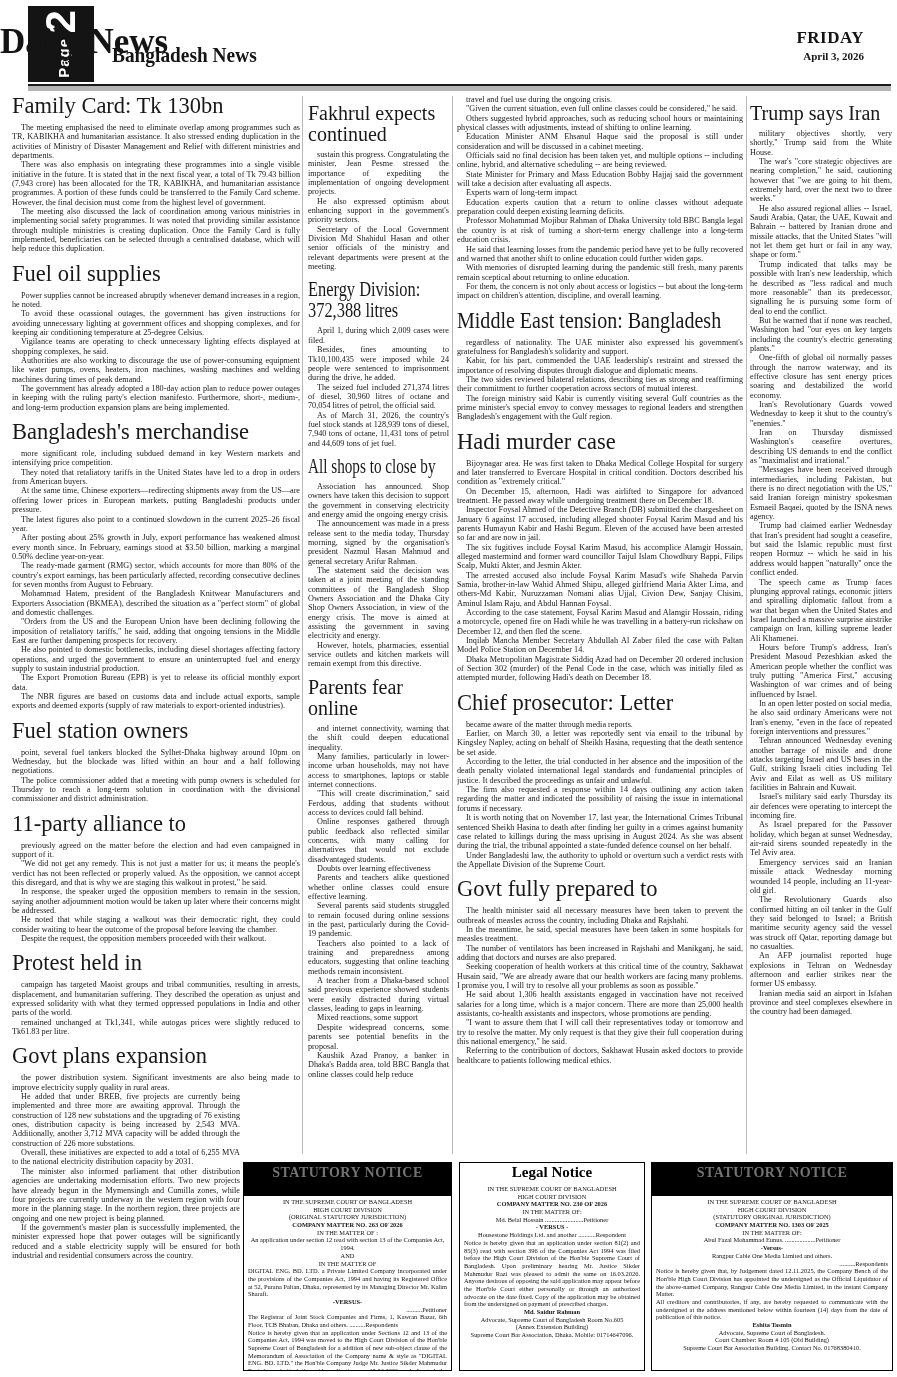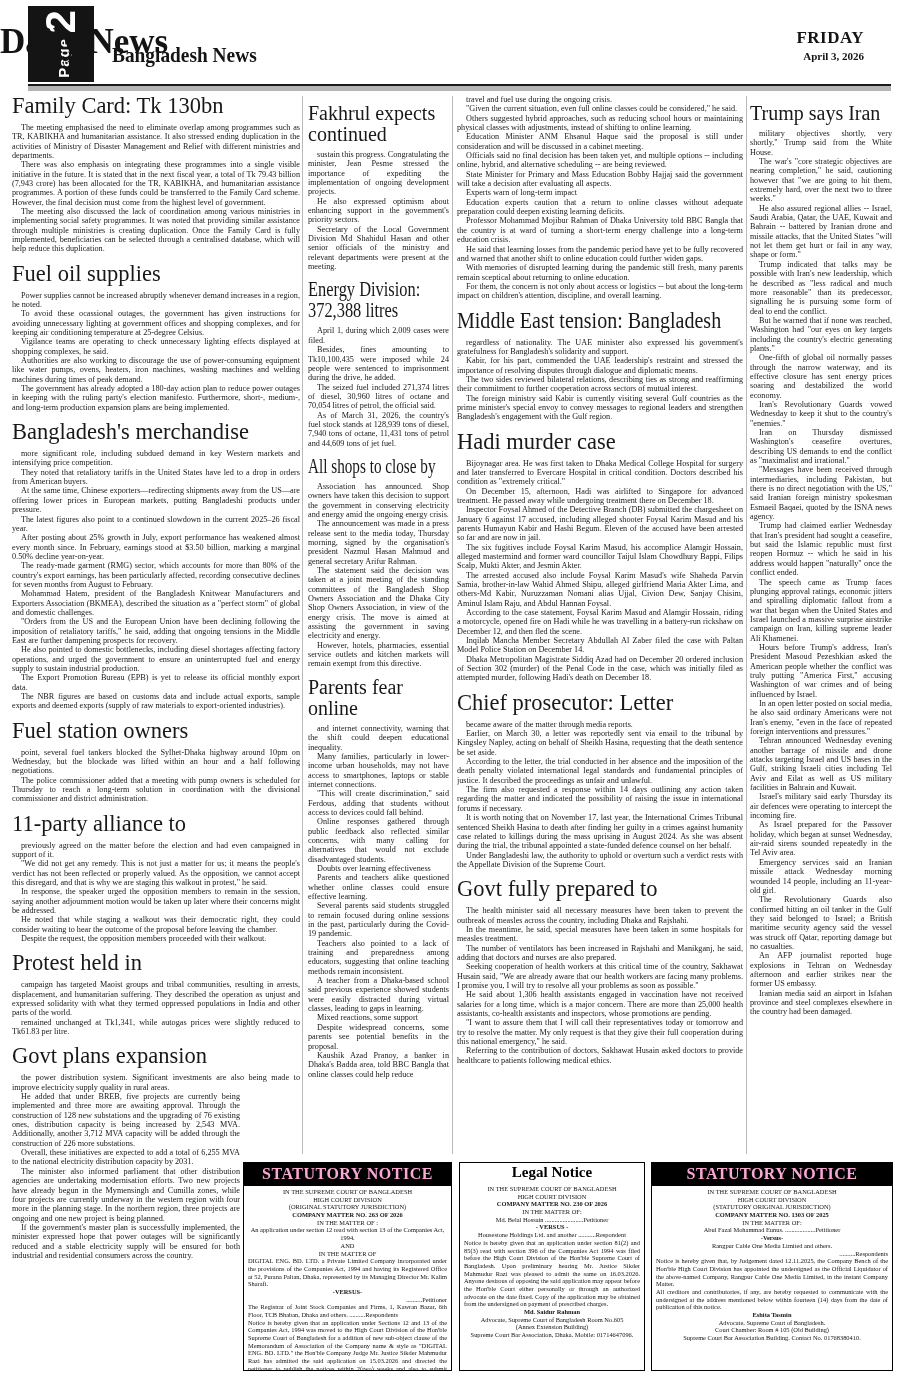--- a/index.html
+++ b/index.html
@@ -44,21 +44,21 @@
   .col p { margin:0; text-indent:9px; }
   .narrow-wrap { width:228px; }
 
   
   .notice { position:absolute; top:1162px; height:209px; background:#fff; border:1.5px solid #000;
             overflow:hidden; z-index:5; box-sizing:border-box; }
   #notice-1 { left:243px; width:209px; }
   #notice-2 { left:459px; width:186px; }
   #notice-3 { left:651px; width:242px; }
   .notice-title { text-align:center; font-weight:bold; font-family:"Liberation Serif", serif; }
-  .notice-title.statutory { background:#000; color:#f9a8d4; font-size:16px; padding:2px 0 3px; letter-spacing:0.5px; }
+  .notice-title.statutory { background:#000; color:#737373; font-size:14px; padding:2px 0 15px; letter-spacing:0.5px; }
   .notice-title.legal { color:#000; font-size:15px; padding:1px 0 2px; }
   .notice-body { padding:2px 4px; font-size:6.4px; line-height:1.2; text-align:center; }
   .nl-c  { text-align:center; }
   .nl-cb { text-align:center; font-weight:bold; }
   .nl-j  { text-align:justify; }
   .nl-r  { text-align:right; }
 </style>
 </head>
 <body>
 
@@ -182,21 +182,21 @@
     <div class="col" id="col-3">
       <div class="article">
         <p>travel and fuel use during the ongoing crisis.</p>
         <p>"Given the current situation, even full online classes could be considered," he said.</p>
         <p>Others suggested hybrid approaches, such as reducing school hours or maintaining physical classes with adjustments, instead of shifting to online learning.</p>
         <p>Education Minister ANM Ehsanul Haque said the proposal is still under consideration and will be discussed in a cabinet meeting.</p>
         <p>Officials said no final decision has been taken yet, and multiple options -- including online, hybrid, and alternative scheduling -- are being reviewed.</p>
         <p>State Minister for Primary and Mass Education Bobby Hajjaj said the government will take a decision after evaluating all aspects.</p>
         <p>Experts warn of long-term impact</p>
         <p>Education experts caution that a return to online classes without adequate preparation could deepen existing learning deficits.</p>
-        <p>Professor Mohammad Mojibur Rahman of Dhaka University told BBC Bangla that the country is at ward of turning a short-term energy challenge into a long-term education crisis.</p>
+        <p>Professor Mohammad Mojibur Rahman of Dhaka University told BBC Bangla legal the country is at risk of turning a short-term energy challenge into a long-term education crisis.</p>
         <p>He said that learning losses from the pandemic period have yet to be fully recovered and warned that another shift to online education could further widen gaps.</p>
         <p>With memories of disrupted learning during the pandemic still fresh, many parents remain sceptical about returning to online education.</p>
         <p>For them, the concern is not only about access or logistics -- but about the long-term impact on children's attention, discipline, and overall learning.</p>
       </div>
       <div class="article">
         <h2 class="h-cond-w">Middle East tension: Bangladesh</h2>
         <p>regardless of nationality. The UAE minister also expressed his government's gratefulness for Bangladesh's solidarity and support.</p>
         <p>Kabir, for his part, commended the UAE leadership's restraint and stressed the importance of resolving disputes through dialogue and diplomatic means.</p>
         <p>The two sides reviewed bilateral relations, describing ties as strong and reaffirming their commitment to further cooperation across sectors of mutual interest.</p>
         <p>The foreign ministry said Kabir is currently visiting several Gulf countries as the prime minister's special envoy to convey messages to regional leaders and strengthen Bangladesh's engagement with the Gulf region.</p>

